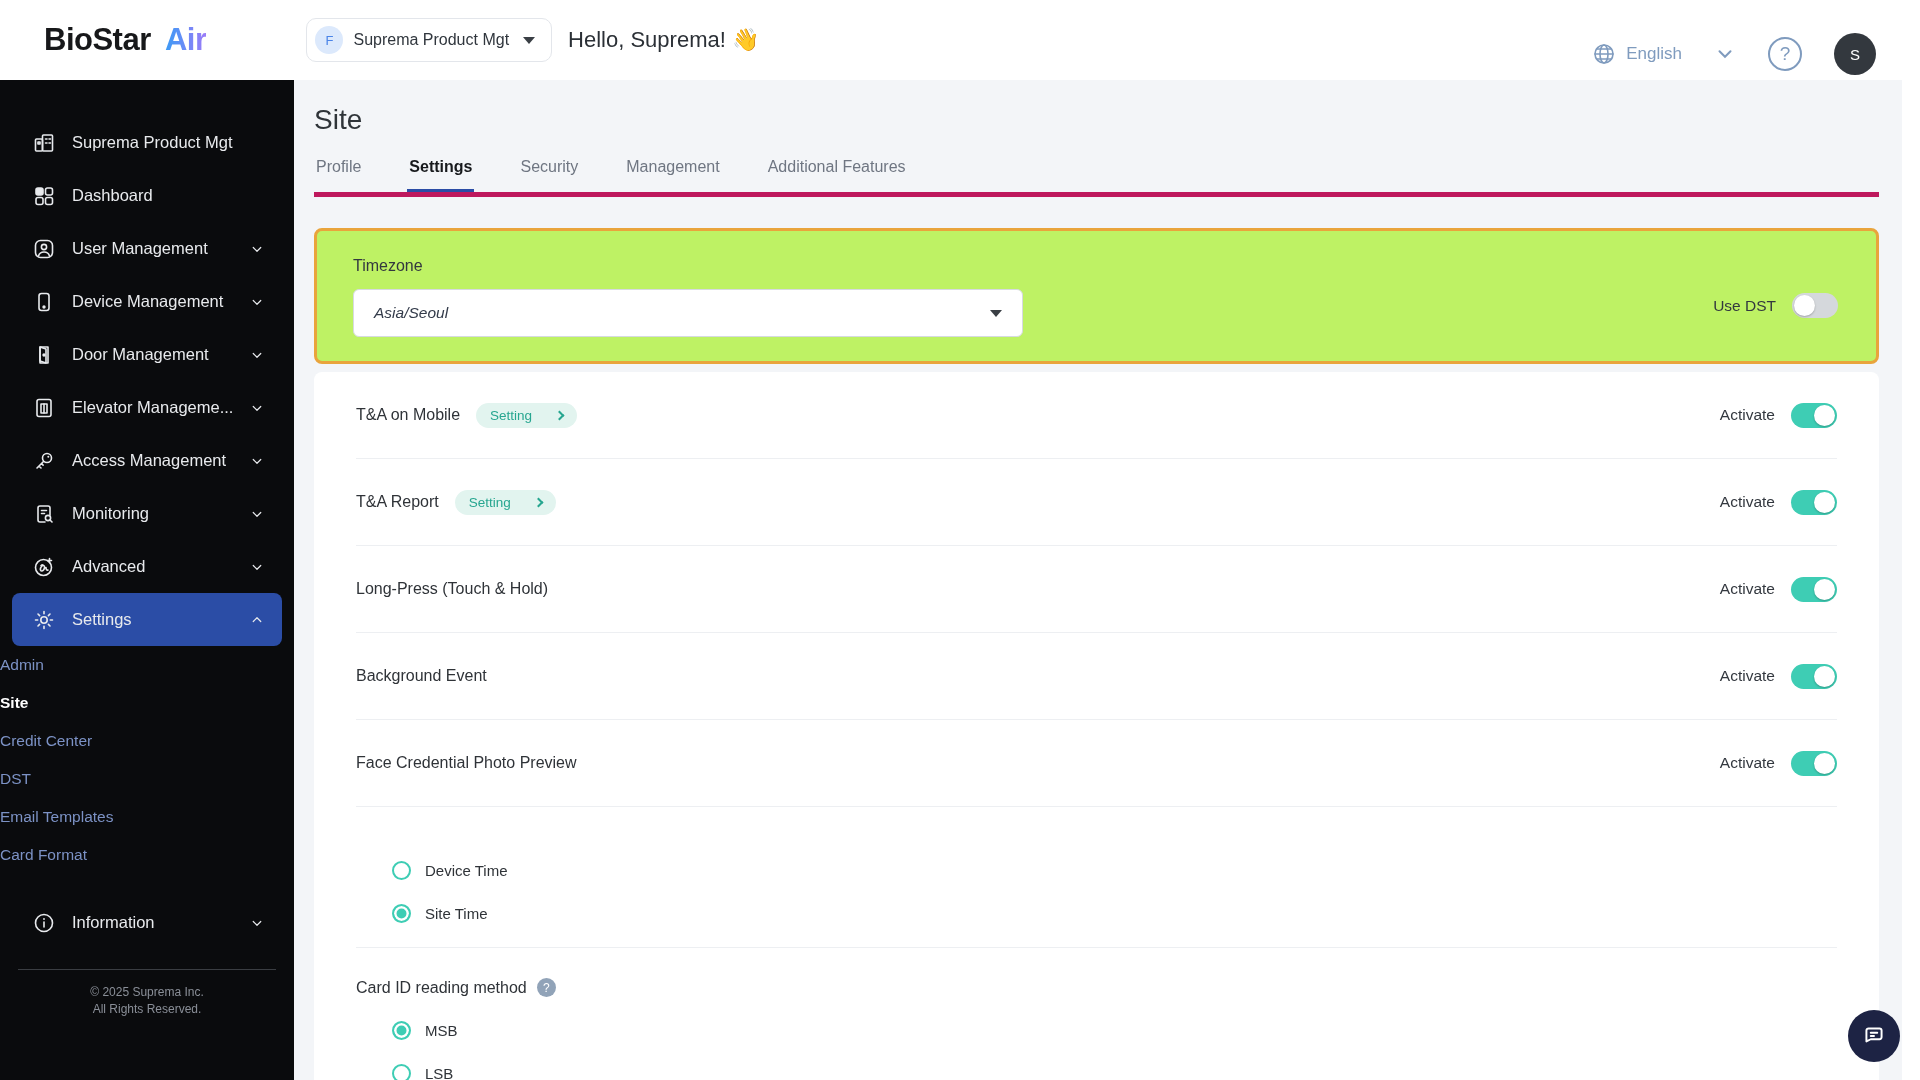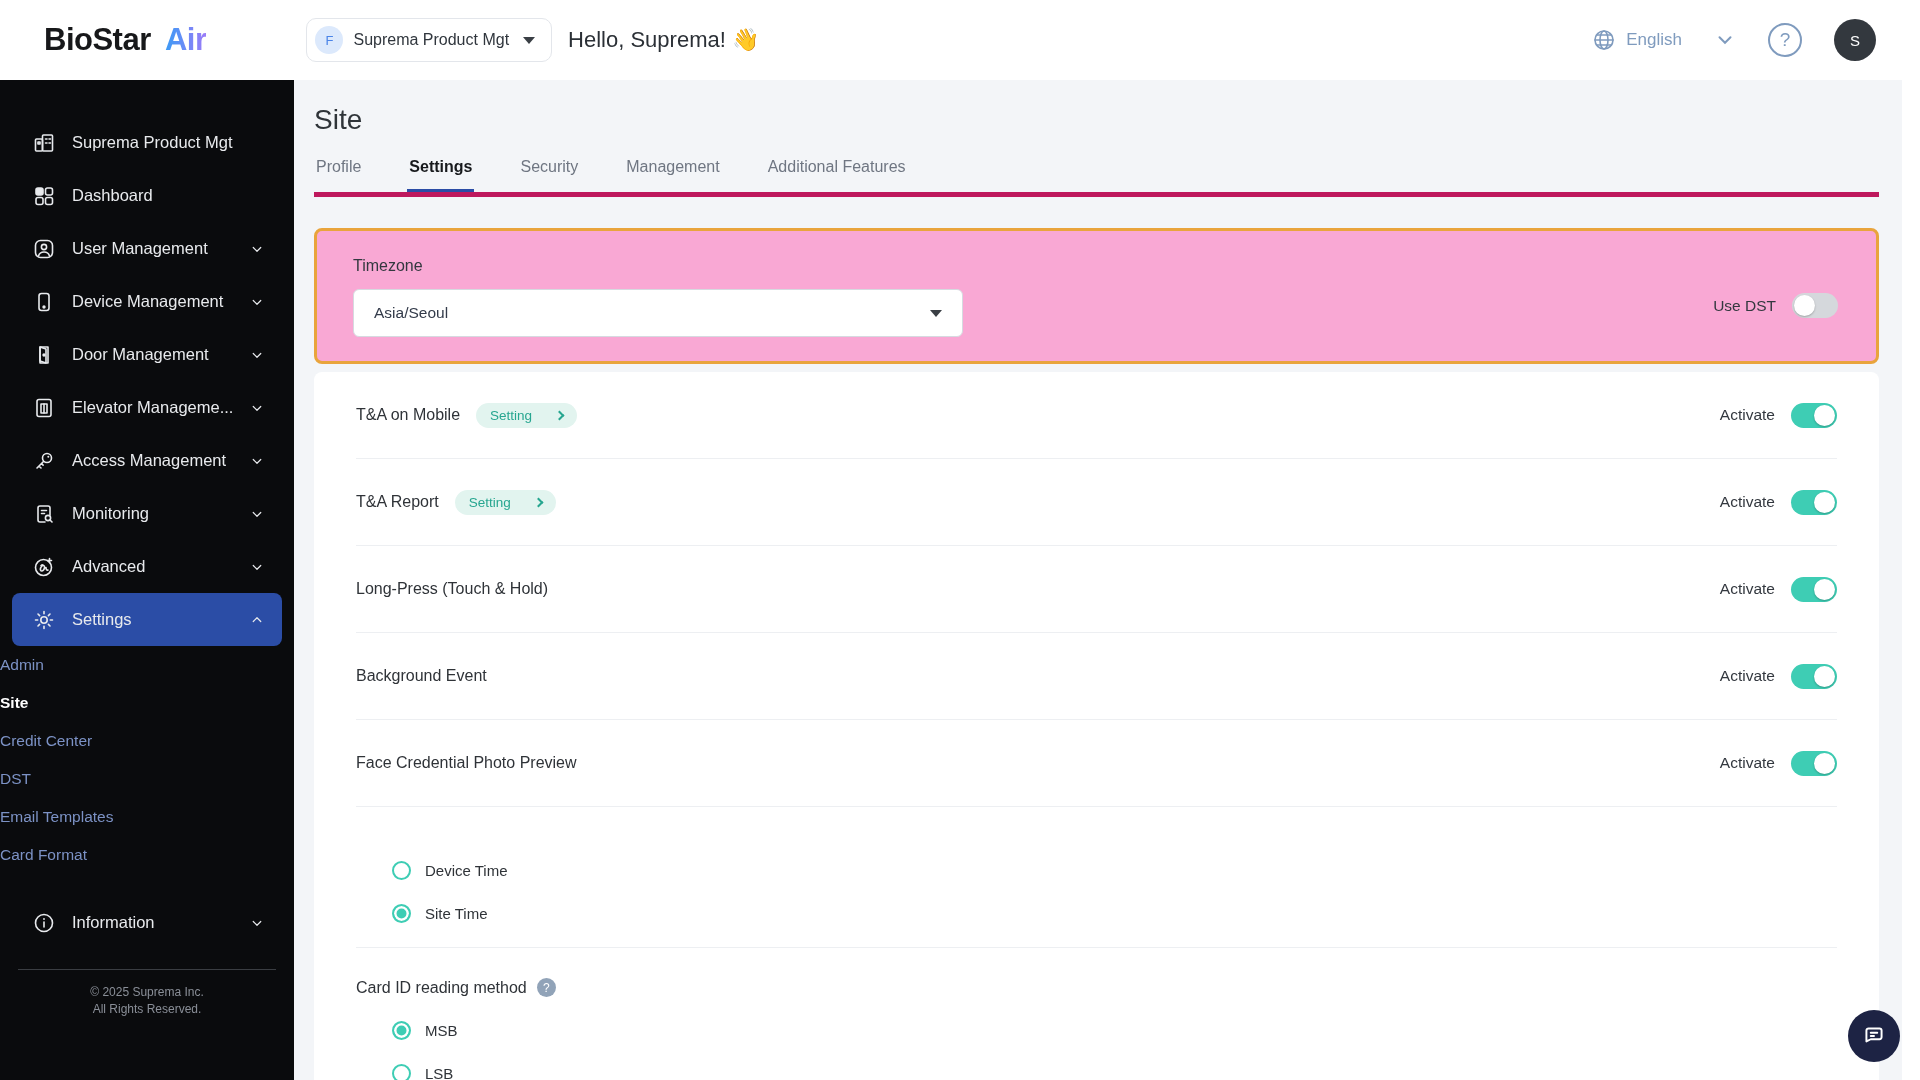--- a/index.html
+++ b/index.html
@@ -15,21 +15,21 @@
     -webkit-background-clip:text; background-clip:text; color:transparent;margin-left:6px; }
   .account-pill { margin-left:100px; height:44px; display:flex; align-items:center;
     gap:10px; padding:0 16px 0 8px; border:1px solid #E3E6EB; border-radius:10px; background:#fff; cursor:pointer; }
   .account-badge { width:28px; height:28px; border-radius:50%; background:#DCE9FC; color:#4A84E8;
     font-size:13px; display:flex; align-items:center; justify-content:center; }
   .account-label { font-size:16px; color:#30363D; }
   .caret-down { width:0; height:0; border-left:6px solid transparent; border-right:6px solid transparent;
     border-top:7px solid #3A3F45; margin-left:4px; }
   .greeting { margin-left:16px; font-size:22px; color:#2B3036; }
   .greeting .emoji { color:#F6B73C; }
-  .topbar-right { position:absolute; right:44px; top:0; height:80px; display:flex; align-items:center; gap:32px; }
+  .topbar-right { position:absolute; right:44px; top:14px; height:80px; display:flex; align-items:center; gap:32px; }
   .lang { display:flex; align-items:center; gap:10px; color:#7F9BBE; font-size:17px; cursor:pointer; }
   .chev-svg { stroke:#7F9BBE; }
   .help-btn { width:34px; height:34px; border-radius:50%; border:2px solid #7F9BBE; color:#7F9BBE;
     font-size:19px; display:flex; align-items:center; justify-content:center; cursor:pointer; background:#fff; }
   .avatar { width:42px; height:42px; border-radius:50%; background:#33383E; color:#fff; font-size:15px;
     display:flex; align-items:center; justify-content:center; cursor:pointer; }
 
   
   .sidebar { position:absolute; top:80px; left:0; width:294px; height:1000px; background:#0A0B0D;
     color:#E8EAED; display:flex; flex-direction:column; }
@@ -50,26 +50,26 @@
 
   
   .main { position:absolute; top:80px; left:294px; width:1608px; height:1000px; background:#F3F5F8; }
   .scroll-strip { position:absolute; top:80px; right:0; width:18px; height:1000px; background:#FFFFFF; }
   .content { padding:24px 23px 0 20px; }
   .page-title { font-size:28px; color:#2F3439; font-weight:500; }
   .tabs { display:flex; gap:44px; margin-top:22px; border-bottom:5px solid #be185d; }
   .tab { font-size:16px; color:#6F7682; padding:0 2px 13px 2px; cursor:pointer; border-bottom:3px solid transparent; }
   .tab.active { color:#17191C; font-weight:bold; border-bottom-color:#2B4DA6; }
 
-  .tz-card { margin-top:31px; background:#f9a8d4; border:3px solid #E9A43C; border-radius:8px;
+  .tz-card { margin-top:31px; background:#bef264; border:3px solid #E9A43C; border-radius:8px;
     height:136px; padding:26px 36px 0 36px; position:relative; }
   .tz-label { font-size:16px; color:#33383F; }
-  .tz-select { margin-top:14px; width:610px; height:48px; border:1px solid #D6DAE0; border-radius:6px;
+  .tz-select { margin-top:14px; width:670px; height:48px; border:1px solid #D6DAE0; border-radius:6px;
     background:#fff; display:flex; align-items:center; justify-content:space-between;
-    padding:0 20px; cursor:pointer; }
+    padding:0 20px; cursor:pointer;font-style:italic; }
   .tz-select .value { font-size:15.5px; color:#333B4A; }
   .dst-cluster { position:absolute; right:38px; top:62px; display:flex; align-items:center; gap:16px; }
   .inline-label { font-size:15.5px; color:#33383F; }
 
   .panel { margin-top:8px; background:#FFFFFF; border-radius:8px 8px 0 0; padding:0 42px; }
   .toggle-row { height:87px; display:flex; align-items:center; justify-content:space-between;
     border-bottom:1px solid #EDEFF2; }
   .row-left { display:flex; align-items:center; gap:16px; }
   .row-label { font-size:16px; color:#2F3338; }
   .setting-pill { display:flex; align-items:center; gap:24px; background:#E2F4EF; color:#27A690;

